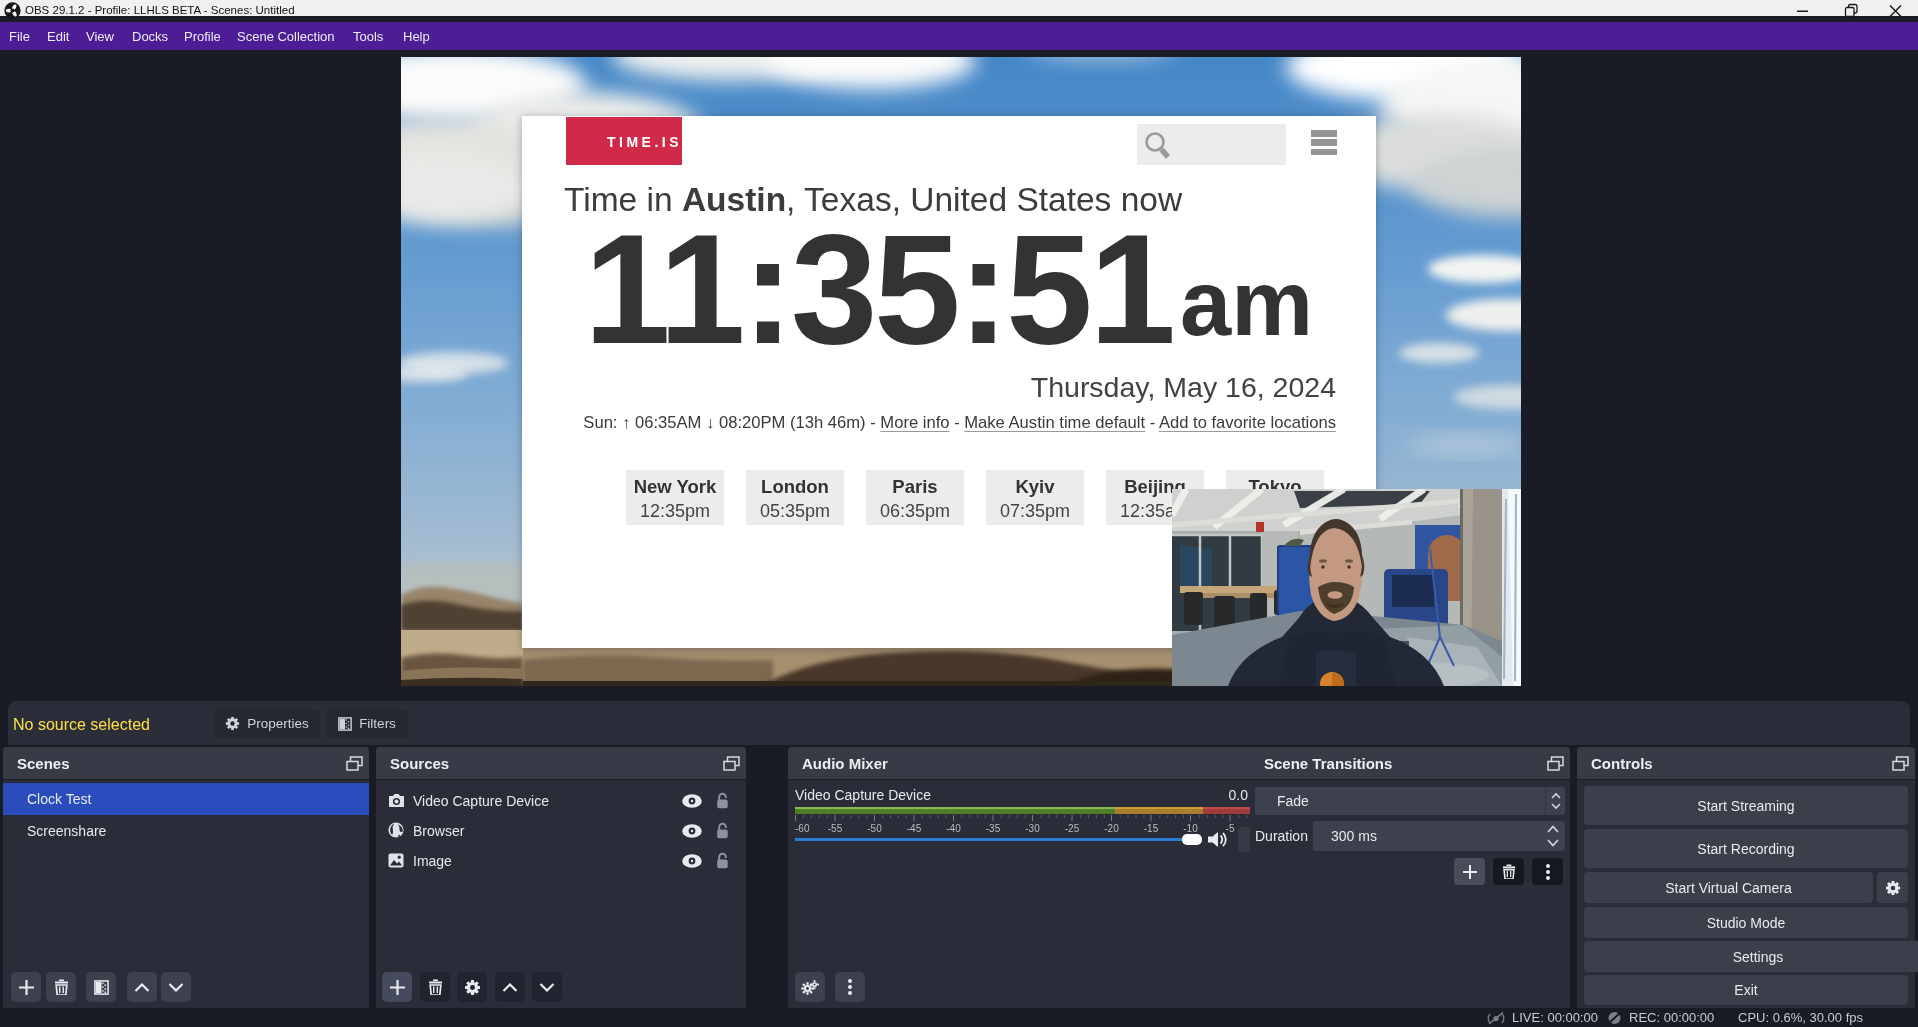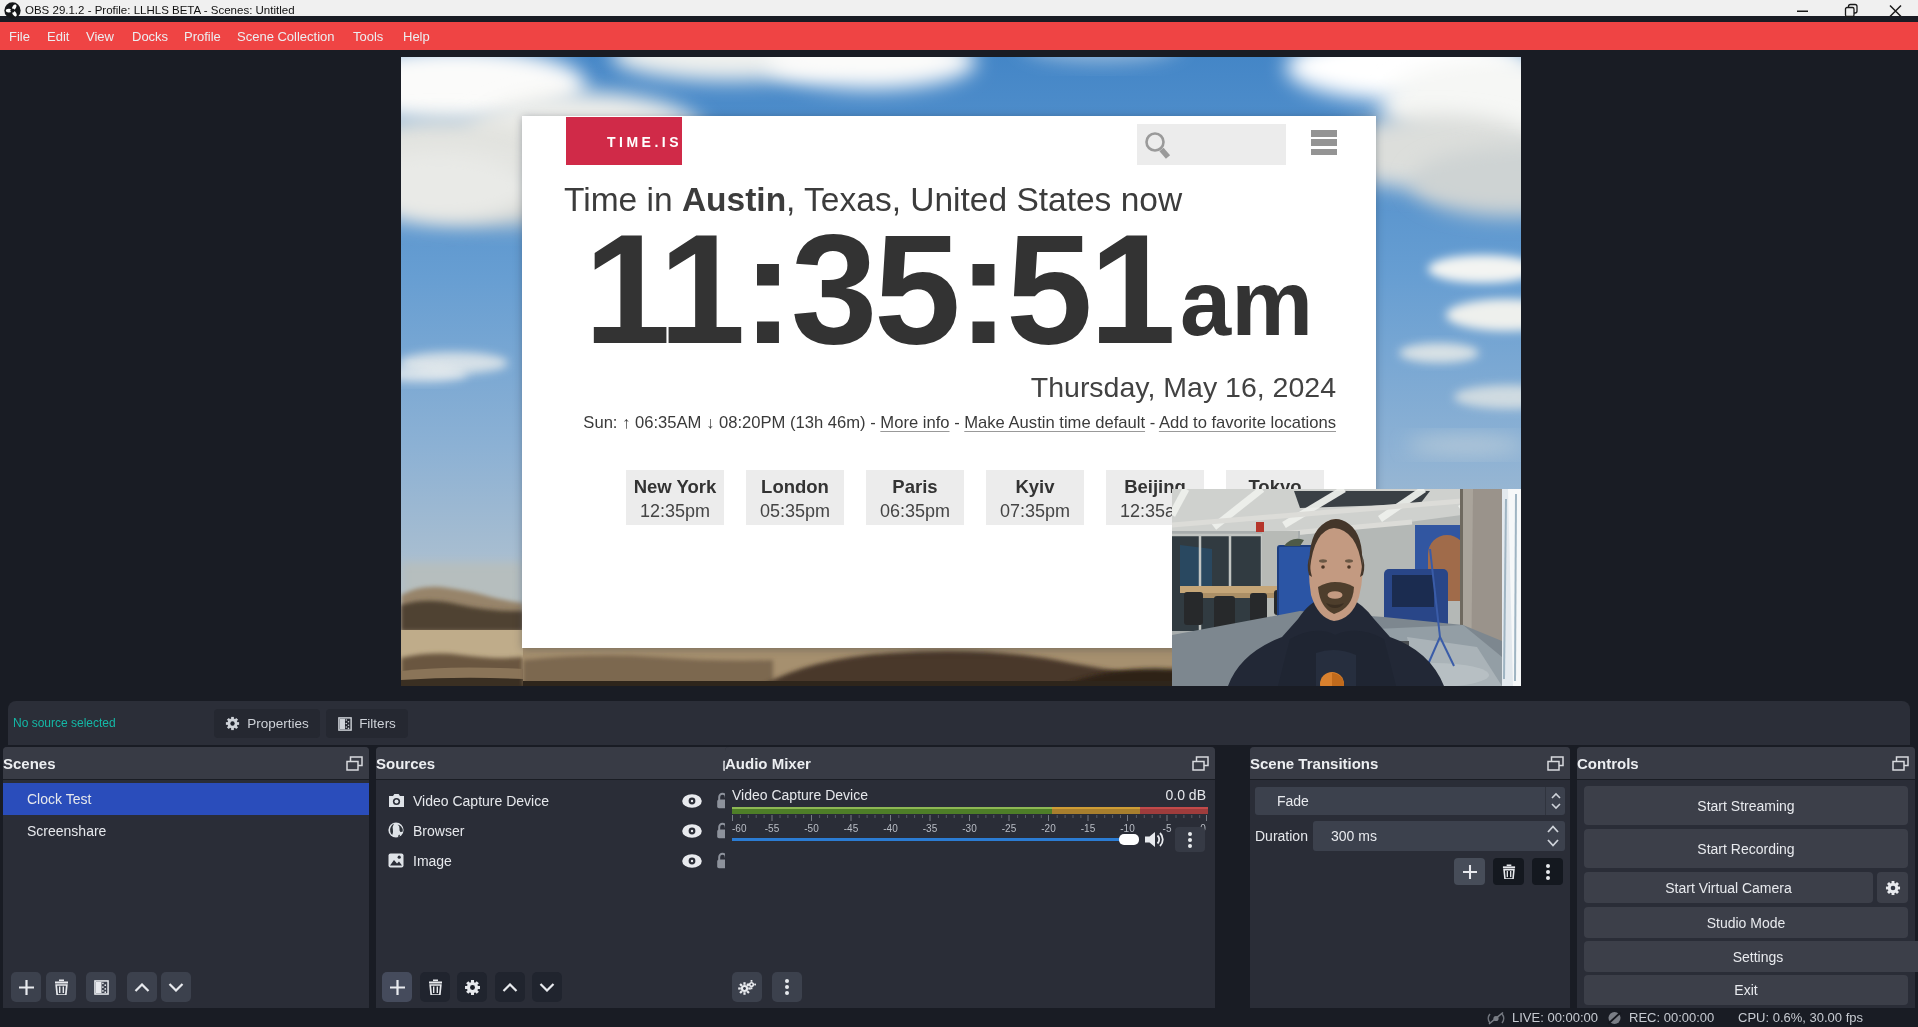--- a/index.html
+++ b/index.html
@@ -3,21 +3,21 @@
 <meta charset="utf-8">
 <style>
   * { margin:0; padding:0; box-sizing:border-box; }
   html,body { width:1918px; height:1027px; overflow:hidden; background:#191c24; }
   body { font-family:"Liberation Sans", sans-serif; position:relative; }
   .abs { position:absolute; }
 
   #titlebar { position:absolute; left:0; top:0; width:1918px; height:16px; background:#f0f0f0; color:#000; }
   #titlebar .title { position:absolute; left:25px; top:4px; font-size:11.5px; color:#111; }
 
-  #menubar { position:absolute; left:0; top:22px; width:1918px; height:28px; background:#ef4444; color:#eceef1; font-size:13px; }
+  #menubar { position:absolute; left:0; top:22px; width:1918px; height:28px; background:#4c1d95; color:#eceef1; font-size:13px; }
   #menubar span { position:absolute; top:7px; }
 
   #main { position:absolute; left:0; top:50px; width:1918px; height:651px; background:#191c24; }
   #preview { position:absolute; left:401px; top:7px; width:1120px; height:629px; overflow:hidden; background:#86aed6; }
 
   #card { position:absolute; left:121px; top:59px; width:854px; height:532px; background:#ffffff; color:#333; box-shadow:0 1px 8px rgba(30,40,60,0.35); }
   #logo { position:absolute; left:44px; top:1px; width:116px; height:48px; background:#d02a48; color:#fff;
           font-size:14px; font-weight:bold; letter-spacing:3.5px; text-align:right; line-height:50px; }
   #searchbox { position:absolute; left:615px; top:8px; width:149px; height:41px; background:#ececec; }
   #hamburger div { width:26px; height:6.5px; background:#949494; margin-bottom:2.8px; }
@@ -25,33 +25,33 @@
   #bigtime { position:absolute; left:62px; top:84px; font-weight:bold; color:#333; font-size:156px; letter-spacing:-3.4px; }
   #ampm { position:absolute; left:658px; top:135px; font-size:92px; font-weight:bold; color:#333; }
   #dateline { position:absolute; right:40px; top:255px; font-size:28.5px; color:#424242; }
   #sunline { position:absolute; right:40px; top:297px; font-size:16.6px; color:#3a3a3a; white-space:nowrap; }
   #sunline u { text-underline-offset:3px; text-decoration-color:#999; }
   .citybox { position:absolute; top:330px; width:98px; height:55px; background:#ececec; text-align:center;
              font-size:18px; color:#444; padding-top:5px; line-height:24px;margin-top:24px; }
   .citybox b { font-size:18.5px; color:#333; }
 
   #srcbar { position:absolute; left:8px; top:701px; width:1902px; height:44px; background:#2b2e38; border-radius:8px 8px 0 0; }
-  #srcbar .lbl { position:absolute; left:5px; top:15px; font-size:12px; color:#14b8a6; }
+  #srcbar .lbl { position:absolute; left:5px; top:15px; font-size:16px; color:#fde047; }
   .barbtn { position:absolute; top:8px; height:29px; background:#252831; border-radius:4px; color:#ced2d8; font-size:13.5px;
             display:flex; align-items:center; justify-content:center; gap:7px; }
 
   .panel { position:absolute; top:747px; height:261px; background:#2a2d37; border-radius:4px 4px 0 0; }
   .phead { position:absolute; left:0; top:0; width:100%; height:33px; background:#383b45; border-radius:4px 4px 0 0;
-           color:#eceef1; font-size:15px; font-weight:bold; line-height:33px; border-bottom:1px solid #1a1d24; }
+           color:#eceef1; font-size:15px; font-weight:bold; line-height:33px; padding-left:14px; border-bottom:1px solid #1a1d24; }
   .dock { position:absolute; top:9px; width:17px; height:15px; }
   .tbtn { position:absolute; width:30px; height:30px; background:#3c414d; border-radius:5px; display:flex; align-items:center; justify-content:center; }
 
   #scenes  { left:3px;    width:366px; }
   #sources { left:376px;  width:370px; }
-  #mixer   { left:725px;  width:490px; }
+  #mixer   { left:788px;  width:490px; }
   #trans   { left:1250px; width:320px; }
   #controls{ left:1577px; width:338px; }
 
   .scenerow { position:absolute; left:0; width:100%; height:32px; color:#e6e8ec; font-size:14px; line-height:32px; padding-left:24px; }
   .srcrow { position:absolute; left:0; width:100%; height:30px; color:#e6e8ec; font-size:14px; line-height:30px; }
   .cbtn { position:absolute; background:#3c3f49; border-radius:4px; color:#e8eaee; font-size:14px;
           display:flex; align-items:center; justify-content:center; }
 
   #statusbar { position:absolute; left:0; top:1008px; width:1918px; height:19px; background:#191c24; color:#c6cad1; font-size:13px; }
   #statusbar span { position:absolute; top:2px; }

